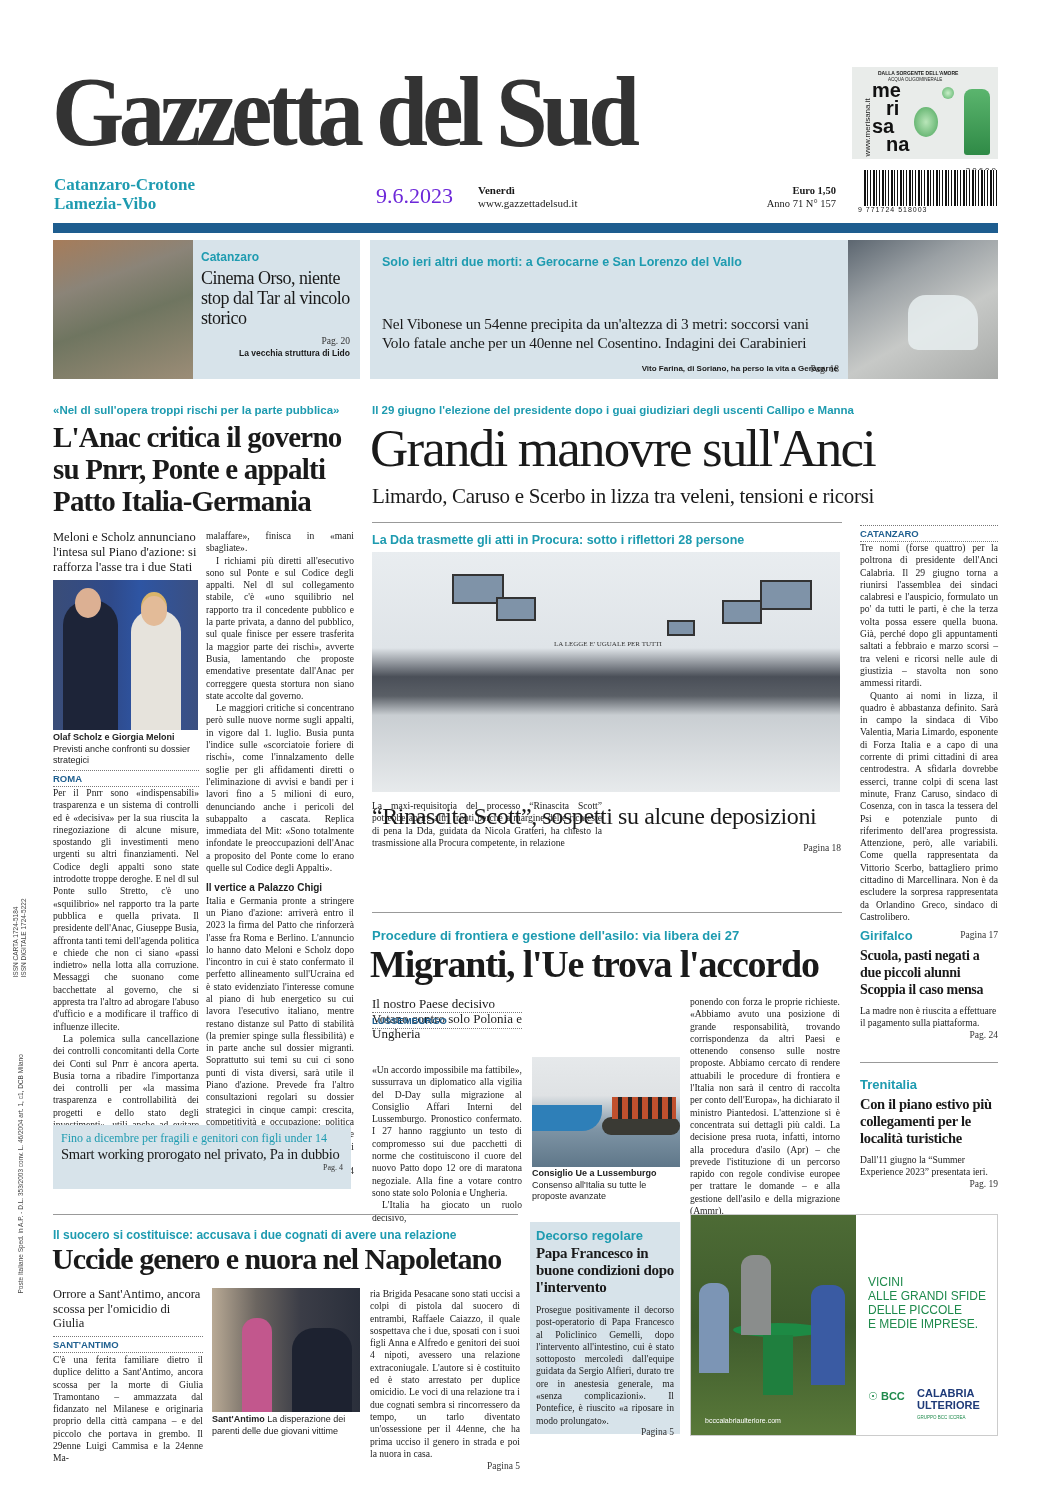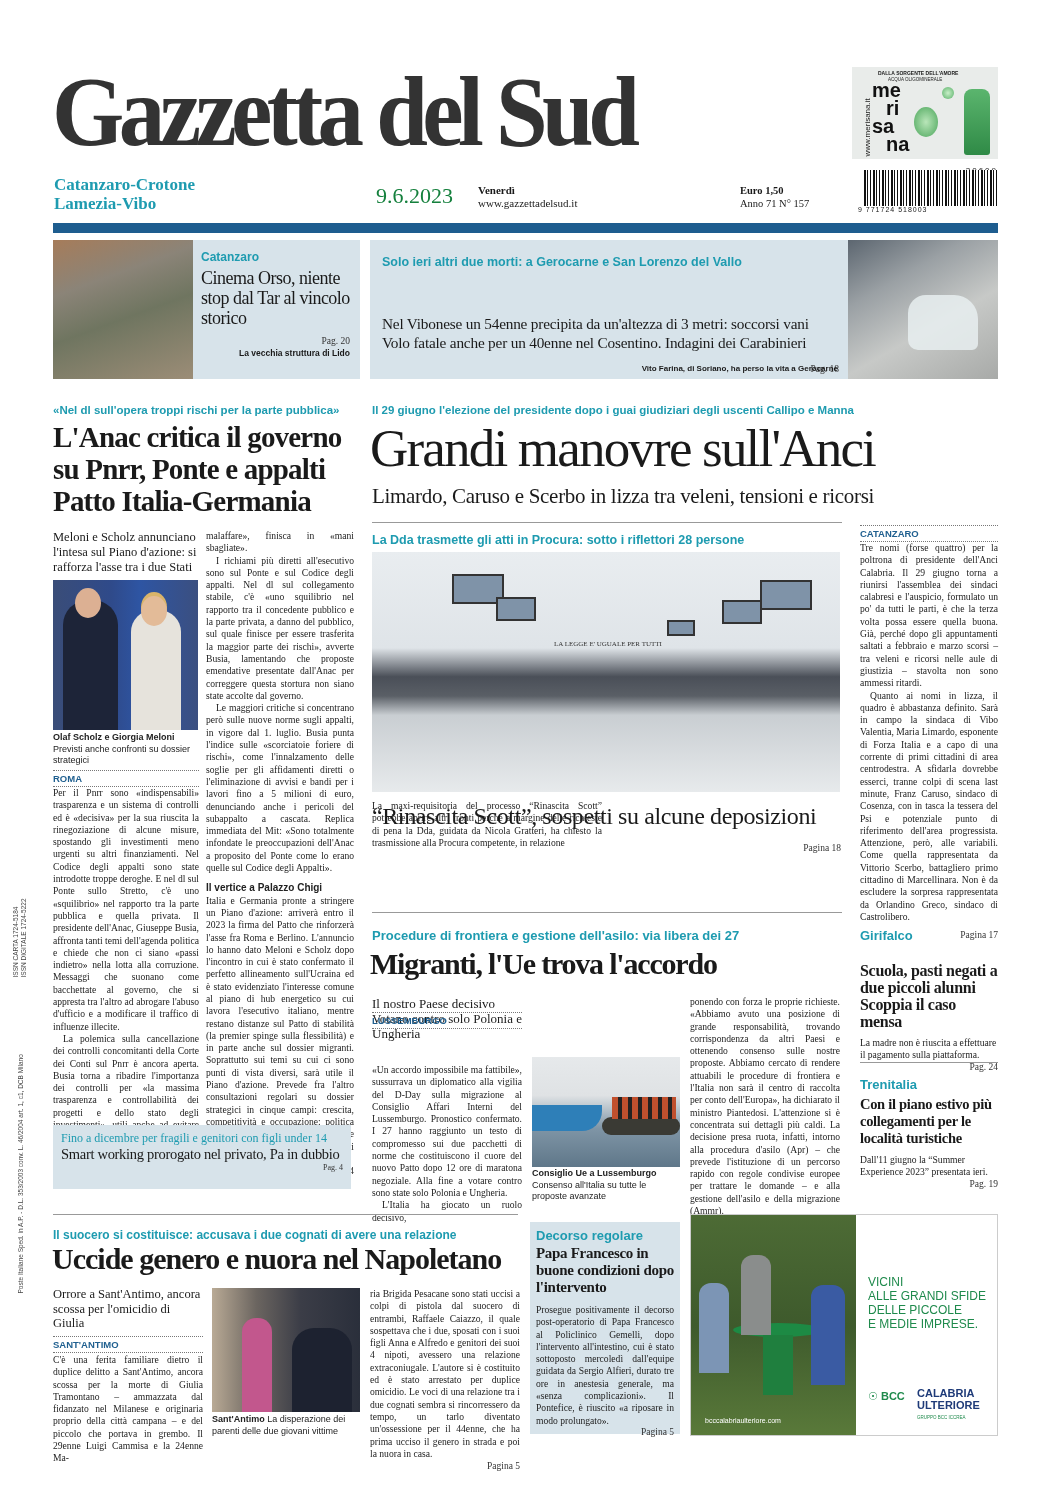--- a/index.html
+++ b/index.html
@@ -35,26 +35,26 @@
   </div>
   <div class="abs" style="left:112px;top:22px;width:26px;height:66px;background:linear-gradient(#5bb56e,#2f8a46);border-radius:8px 8px 3px 3px"></div>
   <div class="abs" style="left:62px;top:40px;width:24px;height:30px;border-radius:50%;background:radial-gradient(#b9e6b9,#4aa55a)"></div>
   <div class="abs" style="left:90px;top:20px;width:12px;height:12px;border-radius:50%;background:radial-gradient(#c8efc8,#58b068)"></div>
 </div>
 
 <div class="abs" style="left:54px;top:175px;font-size:17px;font-weight:700;color:#1e9bb0;line-height:19px;font-family:'Liberation Serif',serif">
   <div>Catanzaro-Crotone</div>
   <div>Lamezia-Vibo</div>
 </div>
-<div class="abs" style="left:376px;top:183px;font-size:22px;color:#15803d">9.6.2023</div>
+<div class="abs" style="left:376px;top:183px;font-size:22px;color:#6d28d9">9.6.2023</div>
 <div class="abs" style="left:478px;top:184px;font-size:11px;line-height:13px;font-weight:700">
   <div>Venerdì</div>
   <div style="font-weight:400">www.gazzettadelsud.it</div>
 </div>
-<div class="abs" style="left:740px;top:184px;width:96px;text-align:left;font-size:10.5px;line-height:13px">
+<div class="abs" style="left:740px;top:184px;width:96px;text-align:right;font-size:10.5px;line-height:13px">
   <div style="font-weight:700">Euro 1,50</div>
   <div>Anno 71 N° 157</div>
 </div>
 <div class="abs" style="left:858px;top:166px;width:140px;height:48px">
   <div class="abs sans" style="right:0;top:0;font-size:8px;letter-spacing:2px">30609</div>
   <div class="abs" style="left:6px;top:4px;width:134px;height:36px;background:repeating-linear-gradient(90deg,#111 0 2px,#fff 2px 3px,#111 3px 4px,#fff 4px 6px,#111 6px 7px,#fff 7px 9px)"></div>
   <div class="abs sans" style="left:0;top:40px;font-size:7px;letter-spacing:1px;background:#fff">9 771724 518003</div>
 </div>
 <div class="abs" style="left:53px;top:223px;width:945px;height:10px;background:#1e5d8f"></div>
 
@@ -128,34 +128,34 @@
 </div>
 <div class="abs" style="left:372px;top:803px;font-size:24px;letter-spacing:-0.4px">“Rinascita Scott”, sospetti su alcune deposizioni</div>
 <div class="abs body-text" style="left:372px;top:800px;width:230px">La maxi-requisitoria del processo “Rinascita Scott” potrebbe aprire altri fronti perché a margine delle richieste di pena la Dda, guidata da Nicola Gratteri, ha chiesto la trasmissione alla Procura competente, in relazione</div>
 <div class="abs body-text" style="left:611px;top:842px;width:230px">
   <div class="pag">Pagina 18</div>
 </div>
 <div class="hr" style="left:372px;top:912px;width:470px"></div>
 
 <div class="abs" style="left:860px;top:928px;width:138px">
   <div class="kicker" style="font-size:13px">Girifalco</div>
-  <div style="font-size:16px;line-height:17px;font-weight:700;margin-top:19px;letter-spacing:-0.3px">Scuola, pasti negati a due piccoli alunni Scoppia il caso mensa</div>
+  <div style="font-size:14px;line-height:17px;font-weight:700;margin-top:4px;letter-spacing:-0.3px">Scuola, pasti negati a due piccoli alunni Scoppia il caso mensa</div>
   <div class="body-text" style="margin-top:7px;text-align:left">La madre non è riuscita a effettuare il pagamento sulla piattaforma.</div>
   <div class="pag">Pag. 24</div>
 </div>
 <div class="hr" style="left:860px;top:1062px;width:138px"></div>
 <div class="abs" style="left:860px;top:1077px;width:138px">
   <div class="kicker" style="font-size:13px">Trenitalia</div>
   <div style="font-size:14.5px;line-height:17px;font-weight:700;margin-top:4px;letter-spacing:-0.3px">Con il piano estivo più collegamenti per le località turistiche</div>
   <div class="body-text" style="margin-top:7px;text-align:left">Dall'11 giugno la “Summer Experience 2023” presentata ieri.</div>
   <div class="pag">Pag. 19</div>
 </div>
 
 <div class="abs kicker" style="left:372px;top:928px;font-size:13px">Procedure di frontiera e gestione dell'asilo: via libera dei 27</div>
-<div class="abs" style="left:370px;top:942px;font-size:30px;line-height:44px;font-weight:700;letter-spacing:-1.2px">Migranti, l'Ue trova l'accordo</div>
+<div class="abs" style="left:370px;top:942px;font-size:38px;line-height:44px;font-weight:700;letter-spacing:-1.2px">Migranti, l'Ue trova l'accordo</div>
 <div class="abs" style="left:372px;top:996px;width:150px;font-size:13px;line-height:15px">Il nostro Paese decisivo Votano contro solo Polonia e Ungheria</div>
 <div class="abs loc" style="left:372px;top:1012px;width:150px">LUSSEMBURGO</div>
 <div class="abs body-text" style="left:372px;top:1064px;width:150px">
   <p class="ni">«Un accordo impossibile ma fattibile», sussurrava un diplomatico alla vigilia del D-Day sulla migrazione al Consiglio Affari Interni del Lussemburgo. Pronostico confermato. I 27 hanno raggiunto un testo di compromesso sui due pacchetti di norme che costituiscono il cuore del nuovo Patto dopo 12 ore di maratona negoziale. Alla fine a votare contro sono state solo Polonia e Ungheria.</p>
   <p>L'Italia ha giocato un ruolo decisivo,</p>
 </div>
 <div class="photo" style="left:532px;top:1057px;width:148px;height:110px;background:linear-gradient(#e6e9eb 0%,#dfe2e4 35%,#7f95a6 65%,#5f7789 100%)">
   <div class="abs" style="left:0;top:48px;width:70px;height:26px;background:#2e7fb8;border-radius:0 0 20px 0"></div>
   <div class="abs" style="left:70px;top:60px;width:78px;height:18px;background:#3a3a34;border-radius:10px"></div>
   <div class="abs" style="left:80px;top:40px;width:64px;height:22px;background:repeating-linear-gradient(90deg,#c0502e 0 6px,#222 6px 10px)"></div>

